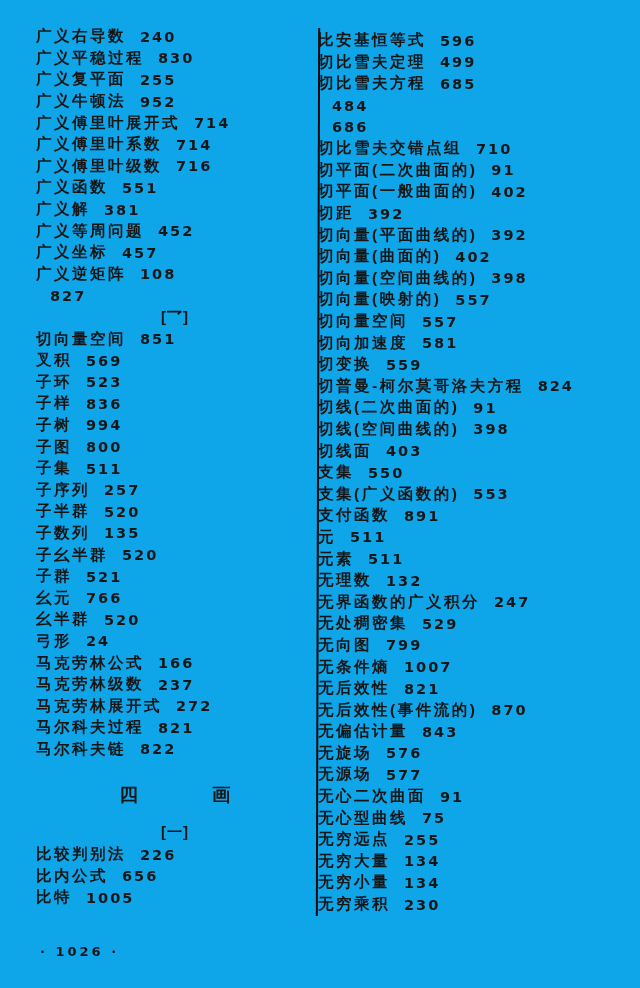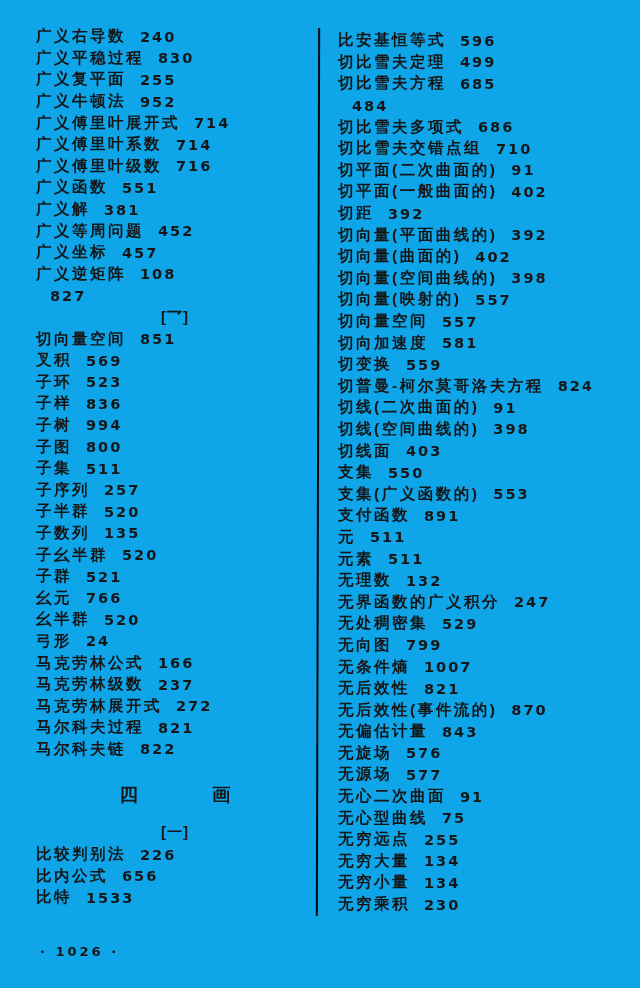--- a/index.html
+++ b/index.html
@@ -16,21 +16,21 @@
     color: #161616;
     font-family: "Liberation Sans", sans-serif;
     overflow: hidden;
   }
   .col {
     position: absolute;
     display: flex;
     flex-direction: column;
   }
   .col.left  { left: 36px;  top: 26px; width: 278px; }
-  .col.right { left: 338px; top: 30px; width: 294px; }
+  .col.right { left: 318px; top: 30px; width: 294px; }
   .row {
     height: 21.6px;
     display: flex;
     align-items: center;
     white-space: nowrap;
     font-weight: 700;
     font-size: 15.5px;
     letter-spacing: 2.5px;
     overflow: visible;
   }
@@ -220,42 +220,41 @@
       <div class="row entry">
         <span class="term">比较判别法</span>
         <span class="num">226</span>
       </div>
       <div class="row entry">
         <span class="term">比内公式</span>
         <span class="num">656</span>
       </div>
       <div class="row entry">
         <span class="term">比特</span>
-        <span class="num">1533</span>
+        <span class="num">1005</span>
       </div>
     </div>
   <div class="divider"></div>
   <div class="col right">
       <div class="row entry">
         <span class="term">比安基恒等式</span>
         <span class="num">596</span>
       </div>
       <div class="row entry">
         <span class="term">切比雪夫定理</span>
         <span class="num">499</span>
       </div>
       <div class="row entry">
         <span class="term">切比雪夫方程</span>
         <span class="num">685</span>
       </div>
       <div class="row entry">
         <span class="num">484</span>
       </div>
       <div class="row entry">
-        <span class="term">切比雪夫多项式</span>
         <span class="num">686</span>
       </div>
       <div class="row entry">
         <span class="term">切比雪夫交错点组</span>
         <span class="num">710</span>
       </div>
       <div class="row entry">
         <span class="term">切平面(二次曲面的)</span>
         <span class="num">91</span>
       </div>

